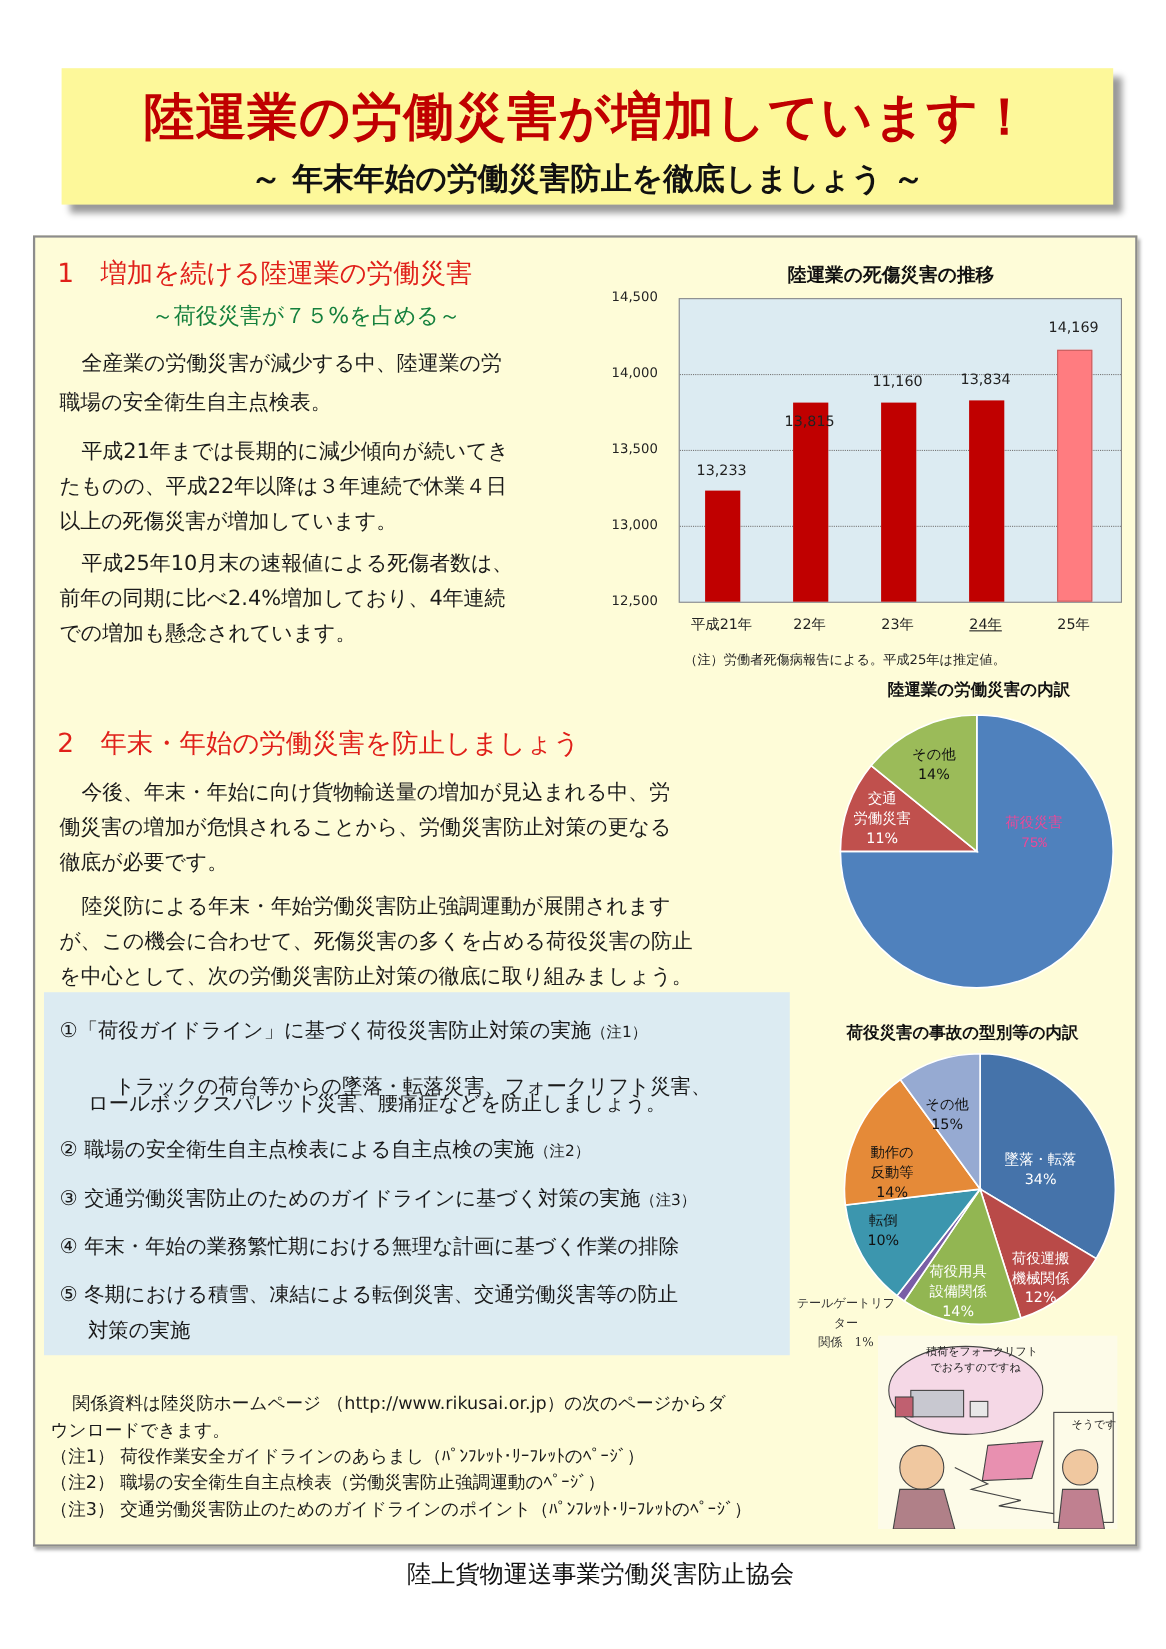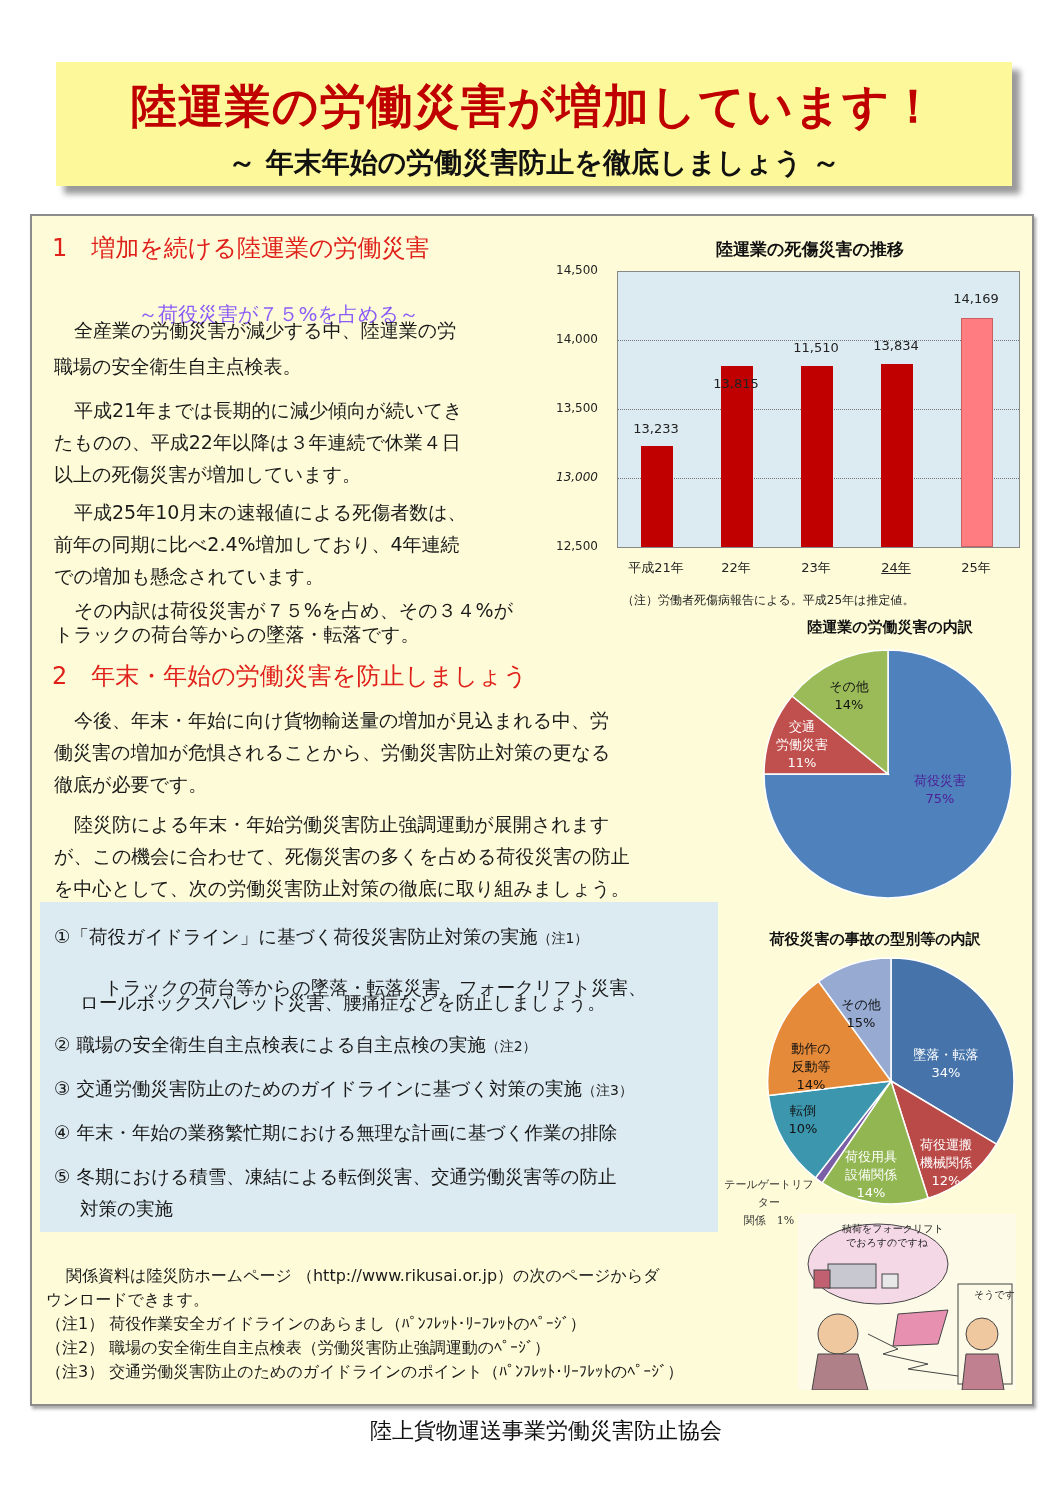--- a/index.html
+++ b/index.html
@@ -35,83 +35,79 @@
 <body>
 
 <div class="banner">
   <div class="t1">陸運業の労働災害が増加しています！</div>
   <div class="t2">～ 年末年始の労働災害防止を徹底しましょう ～</div>
 </div>
 
 <div class="panel"></div>
 
 <div class="abs h-red" style="left:52px;top:232px;">1　増加を続ける陸運業の労働災害</div>
-<div class="abs" style="left:138px;top:274px;font-size:20px;color:#8b5cf6;margin-top:27px;">～荷役災害が７５%を占める～</div>
+<div class="abs" style="left:138px;top:274px;font-size:20px;color:#15803d;">～荷役災害が７５%を占める～</div>
 
 <div class="abs body-text" style="left:54px;top:312px;width:480px;">
   <div class="p" style="line-height:36px;">
     <div style="padding-left:20px">全産業の労働災害が減少する中、陸運業の労</div>
     <div>職場の安全衛生自主点検表。</div>
   </div>
   <div class="p" style="margin-top:10px;">
     <div style="padding-left:20px">平成21年までは長期的に減少傾向が続いてき</div>
     <div>たものの、平成22年以降は３年連続で休業４日</div>
     <div>以上の死傷災害が増加しています。</div>
   </div>
   <div class="p" style="margin-top:6px;">
     <div style="padding-left:20px">平成25年10月末の速報値による死傷者数は、</div>
     <div>前年の同期に比べ2.4%増加しており、4年連続</div>
     <div>での増加も懸念されています。</div>
-  </div>
-  <div class="p" style="margin-top:0px;line-height:24px;white-space:nowrap;">
-    <div style="padding-left:20px;margin-top:6px;">その内訳は荷役災害が７５%を占め、その３４%が</div>
-    <div>トラックの荷台等からの墜落・転落です。</div>
   </div>
 </div>
 
 <div class="abs chart-title" style="left:620px;top:238px;width:380px;">陸運業の死傷災害の推移</div>
 <div class="abs" style="left:617px;top:271px;width:401px;height:275px;background:#dcebf2;border:1px solid #888;">
   <div class="abs" style="left:0;right:0;top:68px;border-top:1px dotted #777;"></div>
   <div class="abs" style="left:0;right:0;top:137px;border-top:1px dotted #777;"></div>
   <div class="abs" style="left:0;right:0;top:206px;border-top:1px dotted #777;"></div>
 
   <div class="abs" style="left:23px;width:32px;bottom:0;height:101px;background:#c00000;"></div>
   <div class="abs" style="left:103px;width:32px;bottom:0;height:181px;background:#c00000;"></div>
   <div class="abs" style="left:183px;width:32px;bottom:0;height:181px;background:#c00000;"></div>
   <div class="abs" style="left:263px;width:32px;bottom:0;height:183px;background:#c00000;"></div>
   <div class="abs" style="left:343px;width:32px;bottom:0;height:229px;background:#ff7c80;border:1px solid #c86060;box-sizing:border-box;"></div>
 </div>
 
 <div class="abs tick" style="left:552px;top:263px;">14,500</div>
 <div class="abs tick" style="left:552px;top:332px;">14,000</div>
 <div class="abs tick" style="left:552px;top:401px;">13,500</div>
-<div class="abs tick" style="left:552px;top:470px;font-style:italic;">13,000</div>
+<div class="abs tick" style="left:552px;top:470px;">13,000</div>
 <div class="abs tick" style="left:552px;top:539px;">12,500</div>
 
 <div class="abs vlab" style="left:621px;top:421px;">13,233</div>
 <div class="abs vlab" style="left:701px;top:340px;margin-top:36px;">13,815</div>
-<div class="abs vlab" style="left:781px;top:340px;">11,510</div>
+<div class="abs vlab" style="left:781px;top:340px;">11,160</div>
 <div class="abs vlab" style="left:861px;top:338px;">13,834</div>
 <div class="abs vlab" style="left:941px;top:291px;">14,169</div>
 
 <div class="abs xlab" style="left:616px;top:559px;">平成21年</div>
 <div class="abs xlab" style="left:696px;top:559px;">22年</div>
 <div class="abs xlab" style="left:776px;top:559px;">23年</div>
 <div class="abs xlab" style="left:856px;top:559px;text-decoration:underline;">24年</div>
 <div class="abs xlab" style="left:936px;top:559px;">25年</div>
 <div class="abs note" style="left:622px;top:592px;">（注）労働者死傷病報告による。平成25年は推定値。</div>
 
 <div class="abs chart-title" style="left:760px;top:618px;width:260px;font-size:15px;">陸運業の労働災害の内訳</div>
 <svg class="abs" style="left:762px;top:648px;" width="252" height="252" viewBox="0 0 252 252">
 
   <path d="M126,126 L126,2 A124,124 0 1 1 2,126 Z" fill="#4f81bd" stroke="#fff" stroke-width="1.5"></path>
   <path d="M126,126 L2,126 A124,124 0 0 1 30,48 Z" fill="#c0504d" stroke="#fff" stroke-width="1.5"></path>
   <path d="M126,126 L30,48 A124,124 0 0 1 126,2 Z" fill="#9bbb59" stroke="#fff" stroke-width="1.5"></path>
 </svg>
-<div class="pie-label" style="left:900px;top:772px;width:80px;color:#4c1d95;">
+<div class="pie-label" style="left:900px;top:740px;width:80px;color:#ec4899;font-family:Liberation Mono, monospace;">
   <div>荷役災害</div>
   <div>75%</div>
 </div>
 <div class="pie-label" style="left:762px;top:718px;width:80px;color:#fff;">
   <div>交通</div>
   <div>労働災害</div>
   <div>11%</div>
 </div>
 <div class="pie-label" style="left:814px;top:678px;width:70px;color:#111;">
   <div>その他</div>

